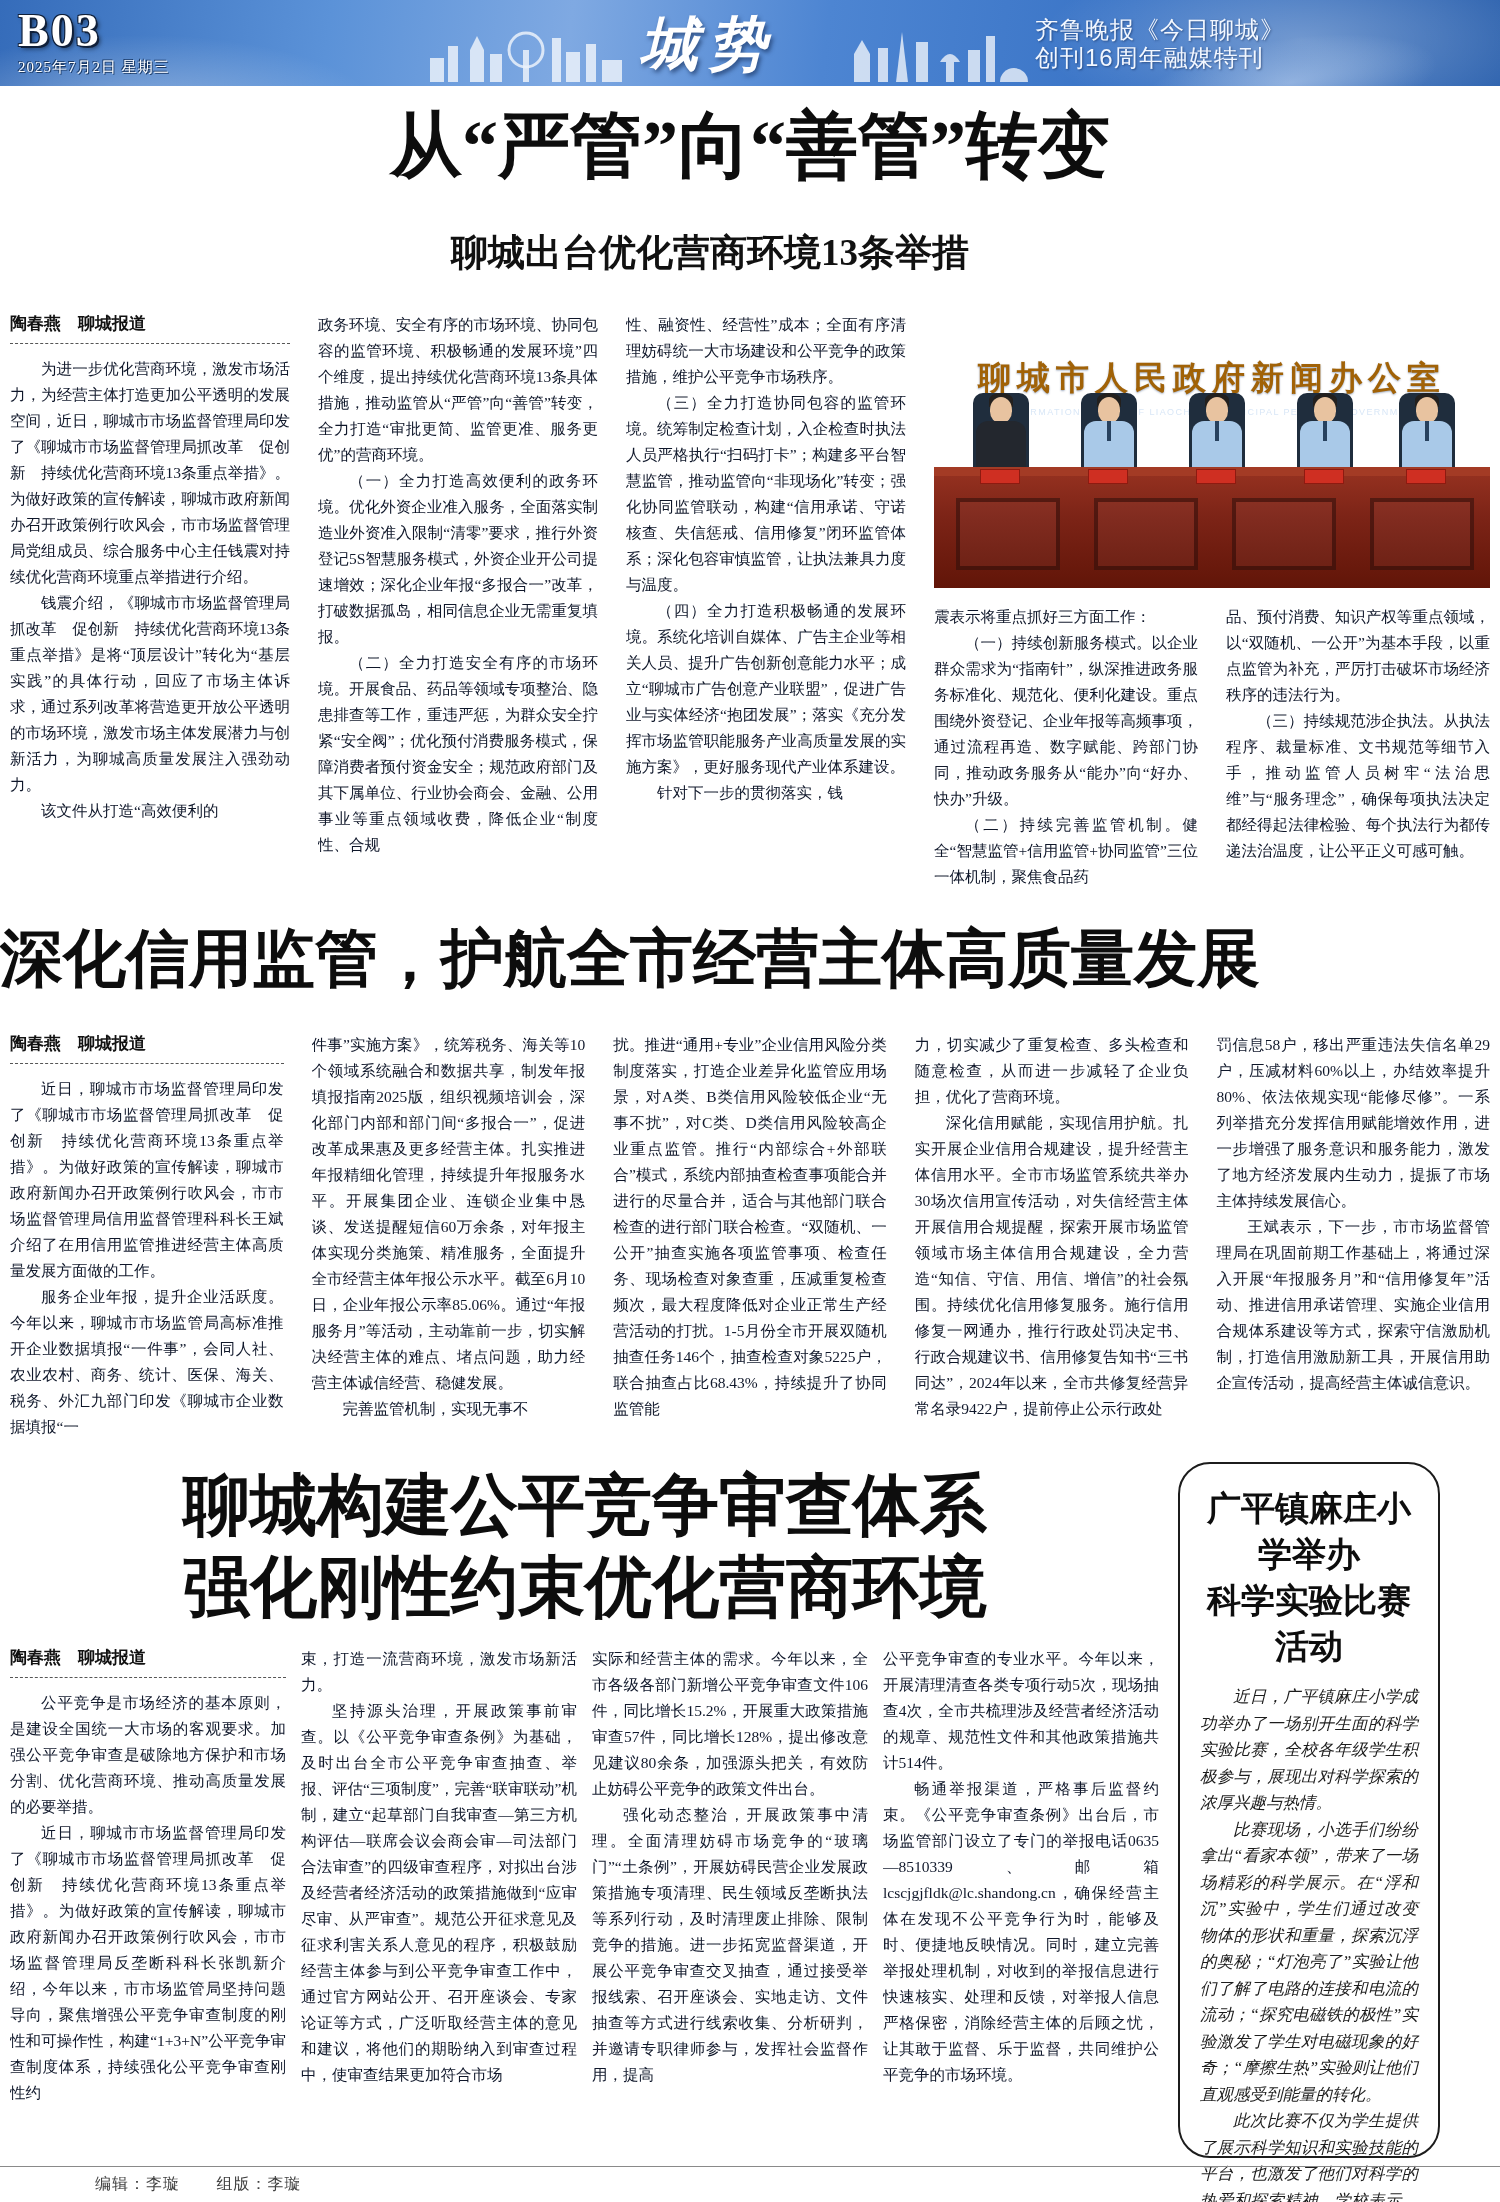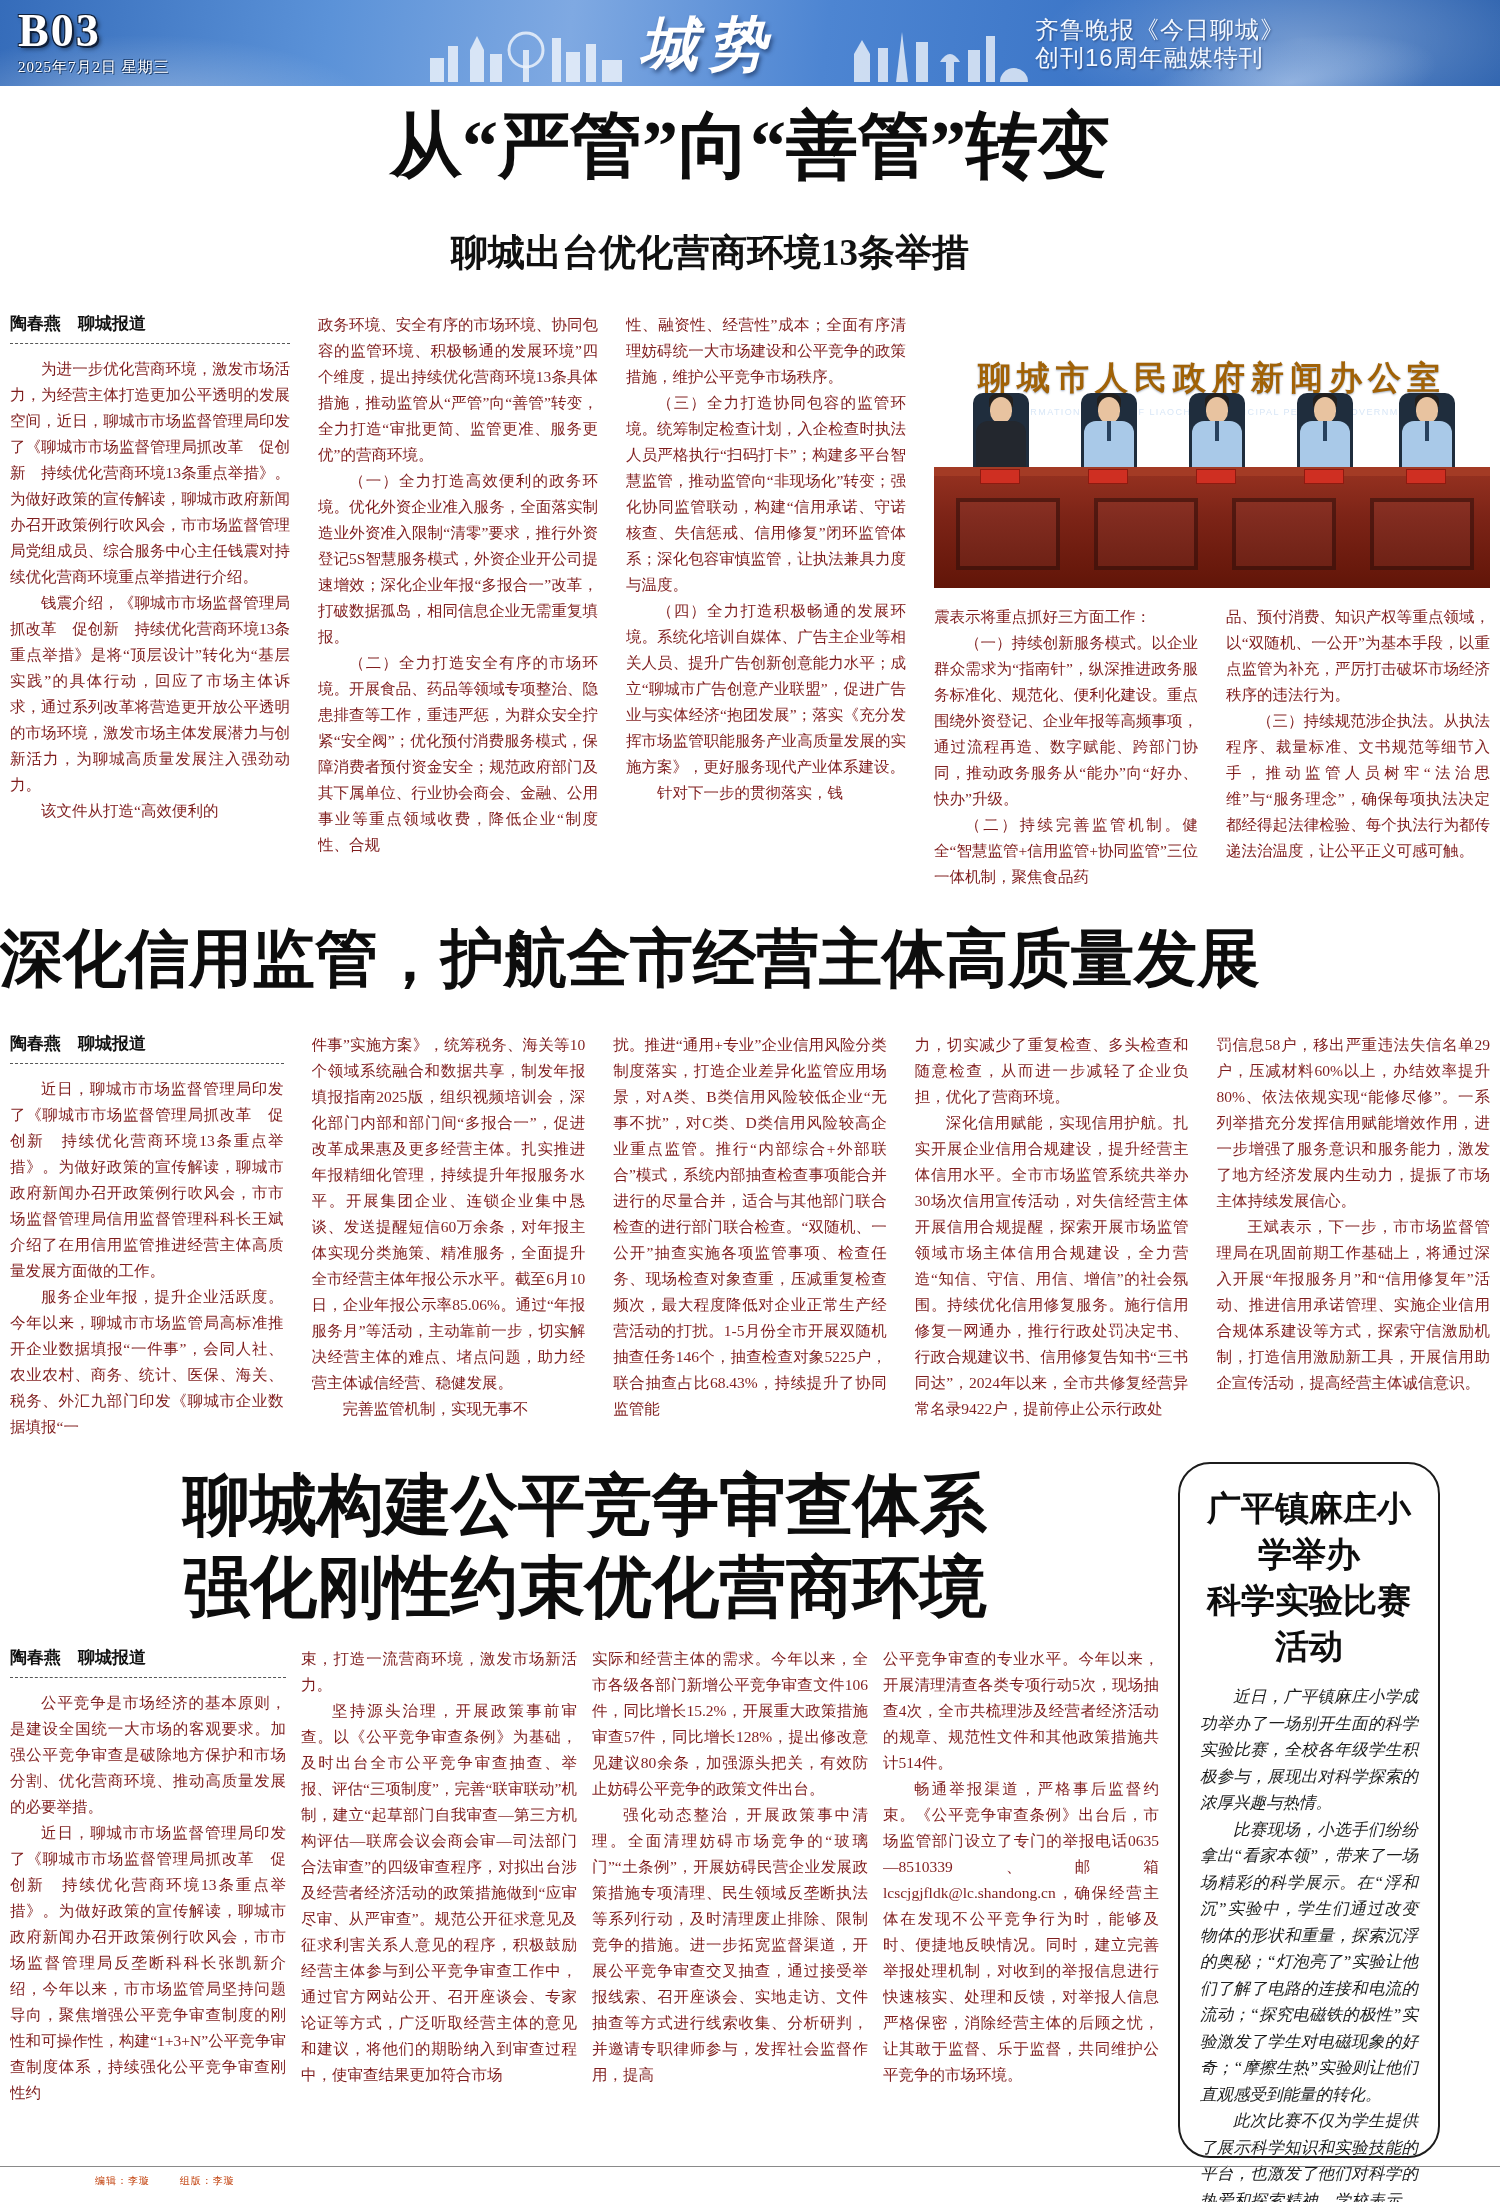--- a/index.html
+++ b/index.html
@@ -37,21 +37,21 @@
   .a2-headline { position:absolute; left:0; top:916px; width:1388px; text-align:left;
     font-size:63px; font-weight:900; color:#0d0d0d; }
 
   .a3-headline { position:absolute; left:10px; top:1464px; width:1150px; text-align:center;
     font-size:67px; line-height:82px; font-weight:900; color:#0d0d0d; }
 
   
   .byline { font-size:17px; font-weight:bold; color:#111; padding-bottom:8px; margin-bottom:12px;
     border-bottom:1px dashed #555; }
   .col { width:280px; height:100%; overflow:hidden; }
-  .para { font-size:15.5px; line-height:26px; text-align:justify; text-indent:2em; color:#7f1d1d; }
+  .para { font-size:15.5px; line-height:26px; text-align:justify; text-indent:2em; color:#0f172a; }
   .para.noindent { text-indent:0; }
 
   .a1-body { position:absolute; left:10px; top:312px; width:1480px; height:578px; display:flex; gap:28px; }
   .a1-right { width:556px; display:flex; flex-direction:column; }
   .a1-right-cols { display:flex; gap:28px; flex:1; margin-top:16px; }
   .a1-right-cols .col { width:264px; }
 
   .a2-body { position:absolute; left:10px; top:1032px; width:1480px; height:414px; display:flex; gap:28px; }
   .a3-body { position:absolute; left:10px; top:1646px; width:1150px; height:510px; display:flex; gap:15px; }
   .a3-body .col { width:276px; }
@@ -78,22 +78,22 @@
   .placard { position:absolute; bottom:104px; width:40px; height:15px; background:#cf2f22; border:1px solid #8e1a10; }
 
   
   .sidebar { position:absolute; left:1178px; top:1462px; width:262px; height:696px;
     border:2.5px solid #1c1c1c; border-radius:32px; padding:22px 20px 14px 20px; background:#fff; }
   .sidebar-title { text-align:center; font-size:34px; line-height:46px; font-weight:900; color:#0d0d0d; margin-bottom:14px; }
   .side-para { font-size:16.5px; line-height:26.5px; text-align:justify; text-indent:2em; font-style:italic; color:#1c1c1c; }
 
   
   .footer-rule { position:absolute; left:0; top:2166px; width:1500px; border-top:1px solid #8a8a8a; }
-  .footer-text { position:absolute; left:95px; top:2174px; font-size:10px; color:#c2410c; letter-spacing:1px;
-    font-family:Liberation Sans, sans-serif; }
+  .footer-text { position:absolute; left:95px; top:2174px; font-size:16px; color:#404040; letter-spacing:1px;
+    font-family:Liberation Mono, monospace; }
   .footer-text span { margin-right:26px; }
 </style>
 </head>
 <body>
 
 <div class="masthead">
   <div class="mast-swoosh1"></div>
   <div class="mast-swoosh2"></div>
   <div class="mast-film"></div>
 

